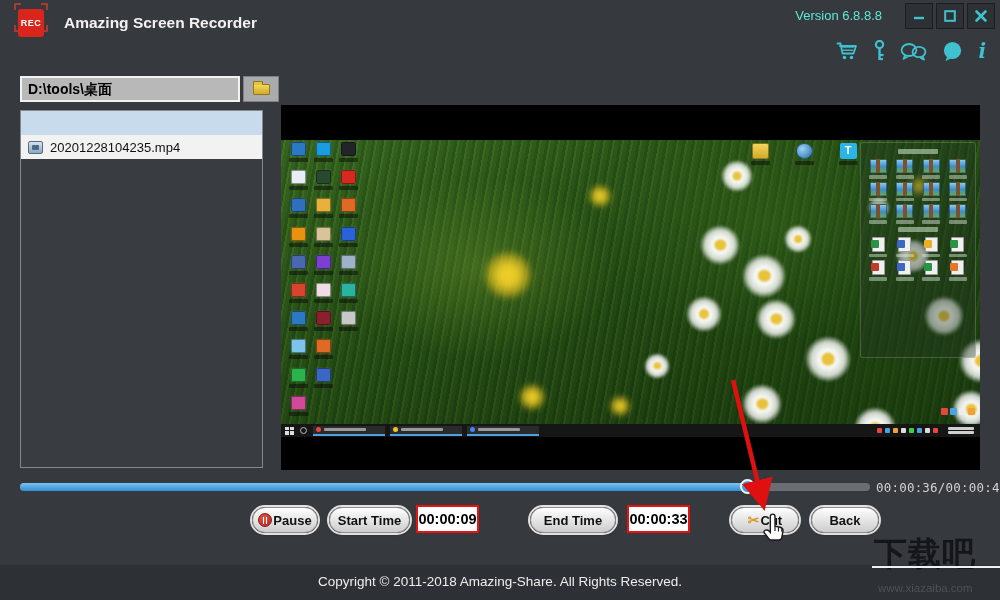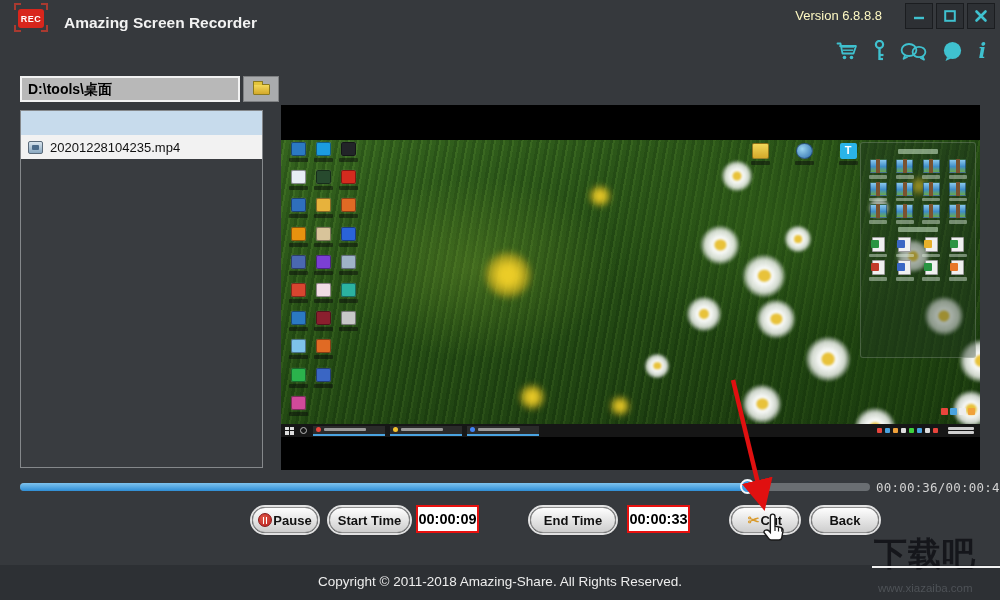--- a/index.html
+++ b/index.html
@@ -2,29 +2,29 @@
 <html><head>
 <meta charset="utf-8">
 <style>
   * { margin:0; padding:0; box-sizing:border-box; }
   body { background:#222; font-family:"Liberation Sans", sans-serif; }
   .app { position:relative; width:1000px; height:600px; background:#36393d; overflow:hidden; }
 
   
   .titlebar { position:absolute; left:0; top:0; width:1000px; height:34px; }
   .logo-wrap { position:absolute; left:14px; top:3px; width:34px; height:29px; }
-  .logo-box { position:absolute; left:4px; top:6px; width:26px; height:19px; background:#d8261c; border-radius:3px;
+  .logo-box { position:absolute; left:4px; top:6px; width:26px; height:28px; background:#d8261c; border-radius:3px;
               color:#fff; font-size:9px; font-weight:bold; display:flex; align-items:center; justify-content:center; letter-spacing:.5px; }
   .corner { position:absolute; width:7px; height:7px; border:2px solid #a93a30; }
   .corner.tl { left:0; top:0; border-right:none; border-bottom:none; }
   .corner.tr { right:0; top:0; border-left:none; border-bottom:none; }
   .corner.bl { left:0; bottom:0; border-right:none; border-top:none; }
   .corner.br { right:0; bottom:0; border-left:none; border-top:none; }
   .app-title { position:absolute; left:64px; top:14px; color:#f2f2f2; font-size:15.5px; font-weight:bold; }
-  .version { position:absolute; right:118px; top:8px; color:#fef9c3; font-size:13px; }
+  .version { position:absolute; right:118px; top:8px; color:#5eead4; font-size:13px; }
   .win-controls { position:absolute; right:5px; top:3px; display:flex; gap:3px; }
   .win-btn { width:28px; height:26px; background:#2d3034; border:1px solid #1b1d20; display:flex; align-items:center; justify-content:center; }
 
   
   .toolbar-icons { position:absolute; right:14px; top:38px; display:flex; gap:15px; align-items:center; height:26px; }
   .tool-icon { display:flex; align-items:center; justify-content:center; }
   .info-i { color:#3fc1cf; font-family:"DejaVu Serif", serif; font-style:italic; font-weight:bold; font-size:20px; line-height:20px; }
 
   
   .path-input { position:absolute; left:20px; top:76px; width:220px; height:26px; background:#b8b8b8;

